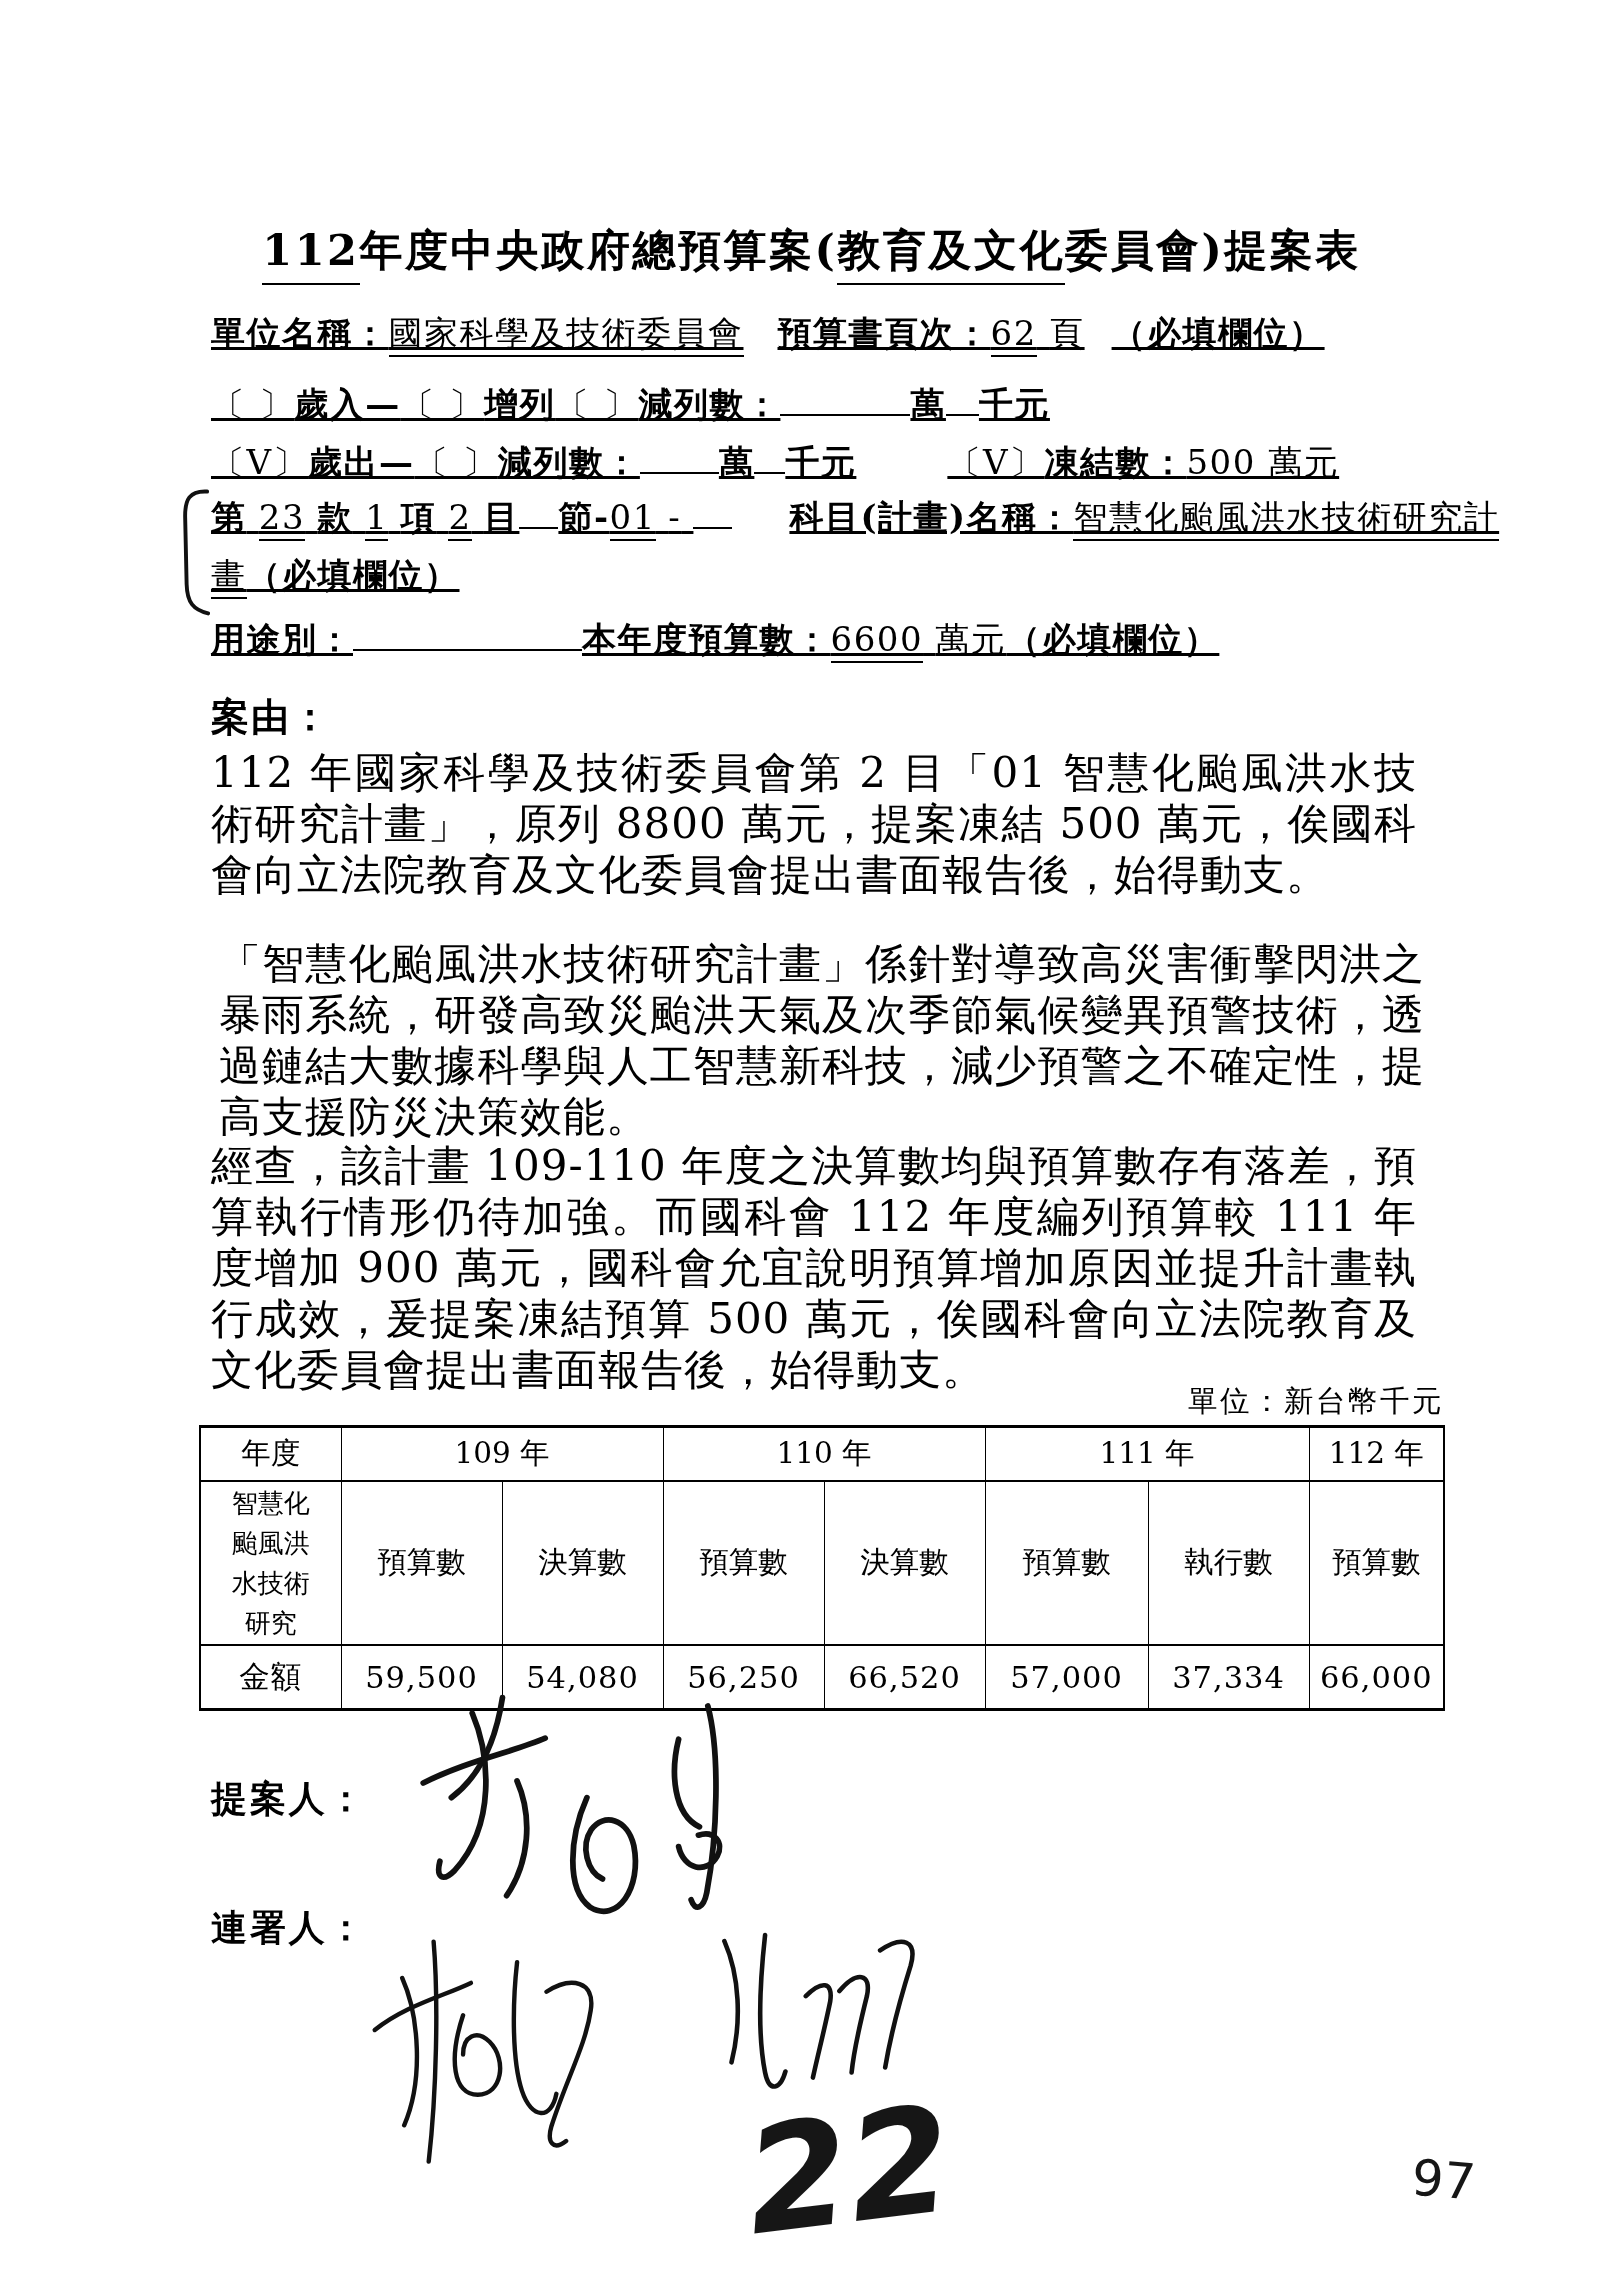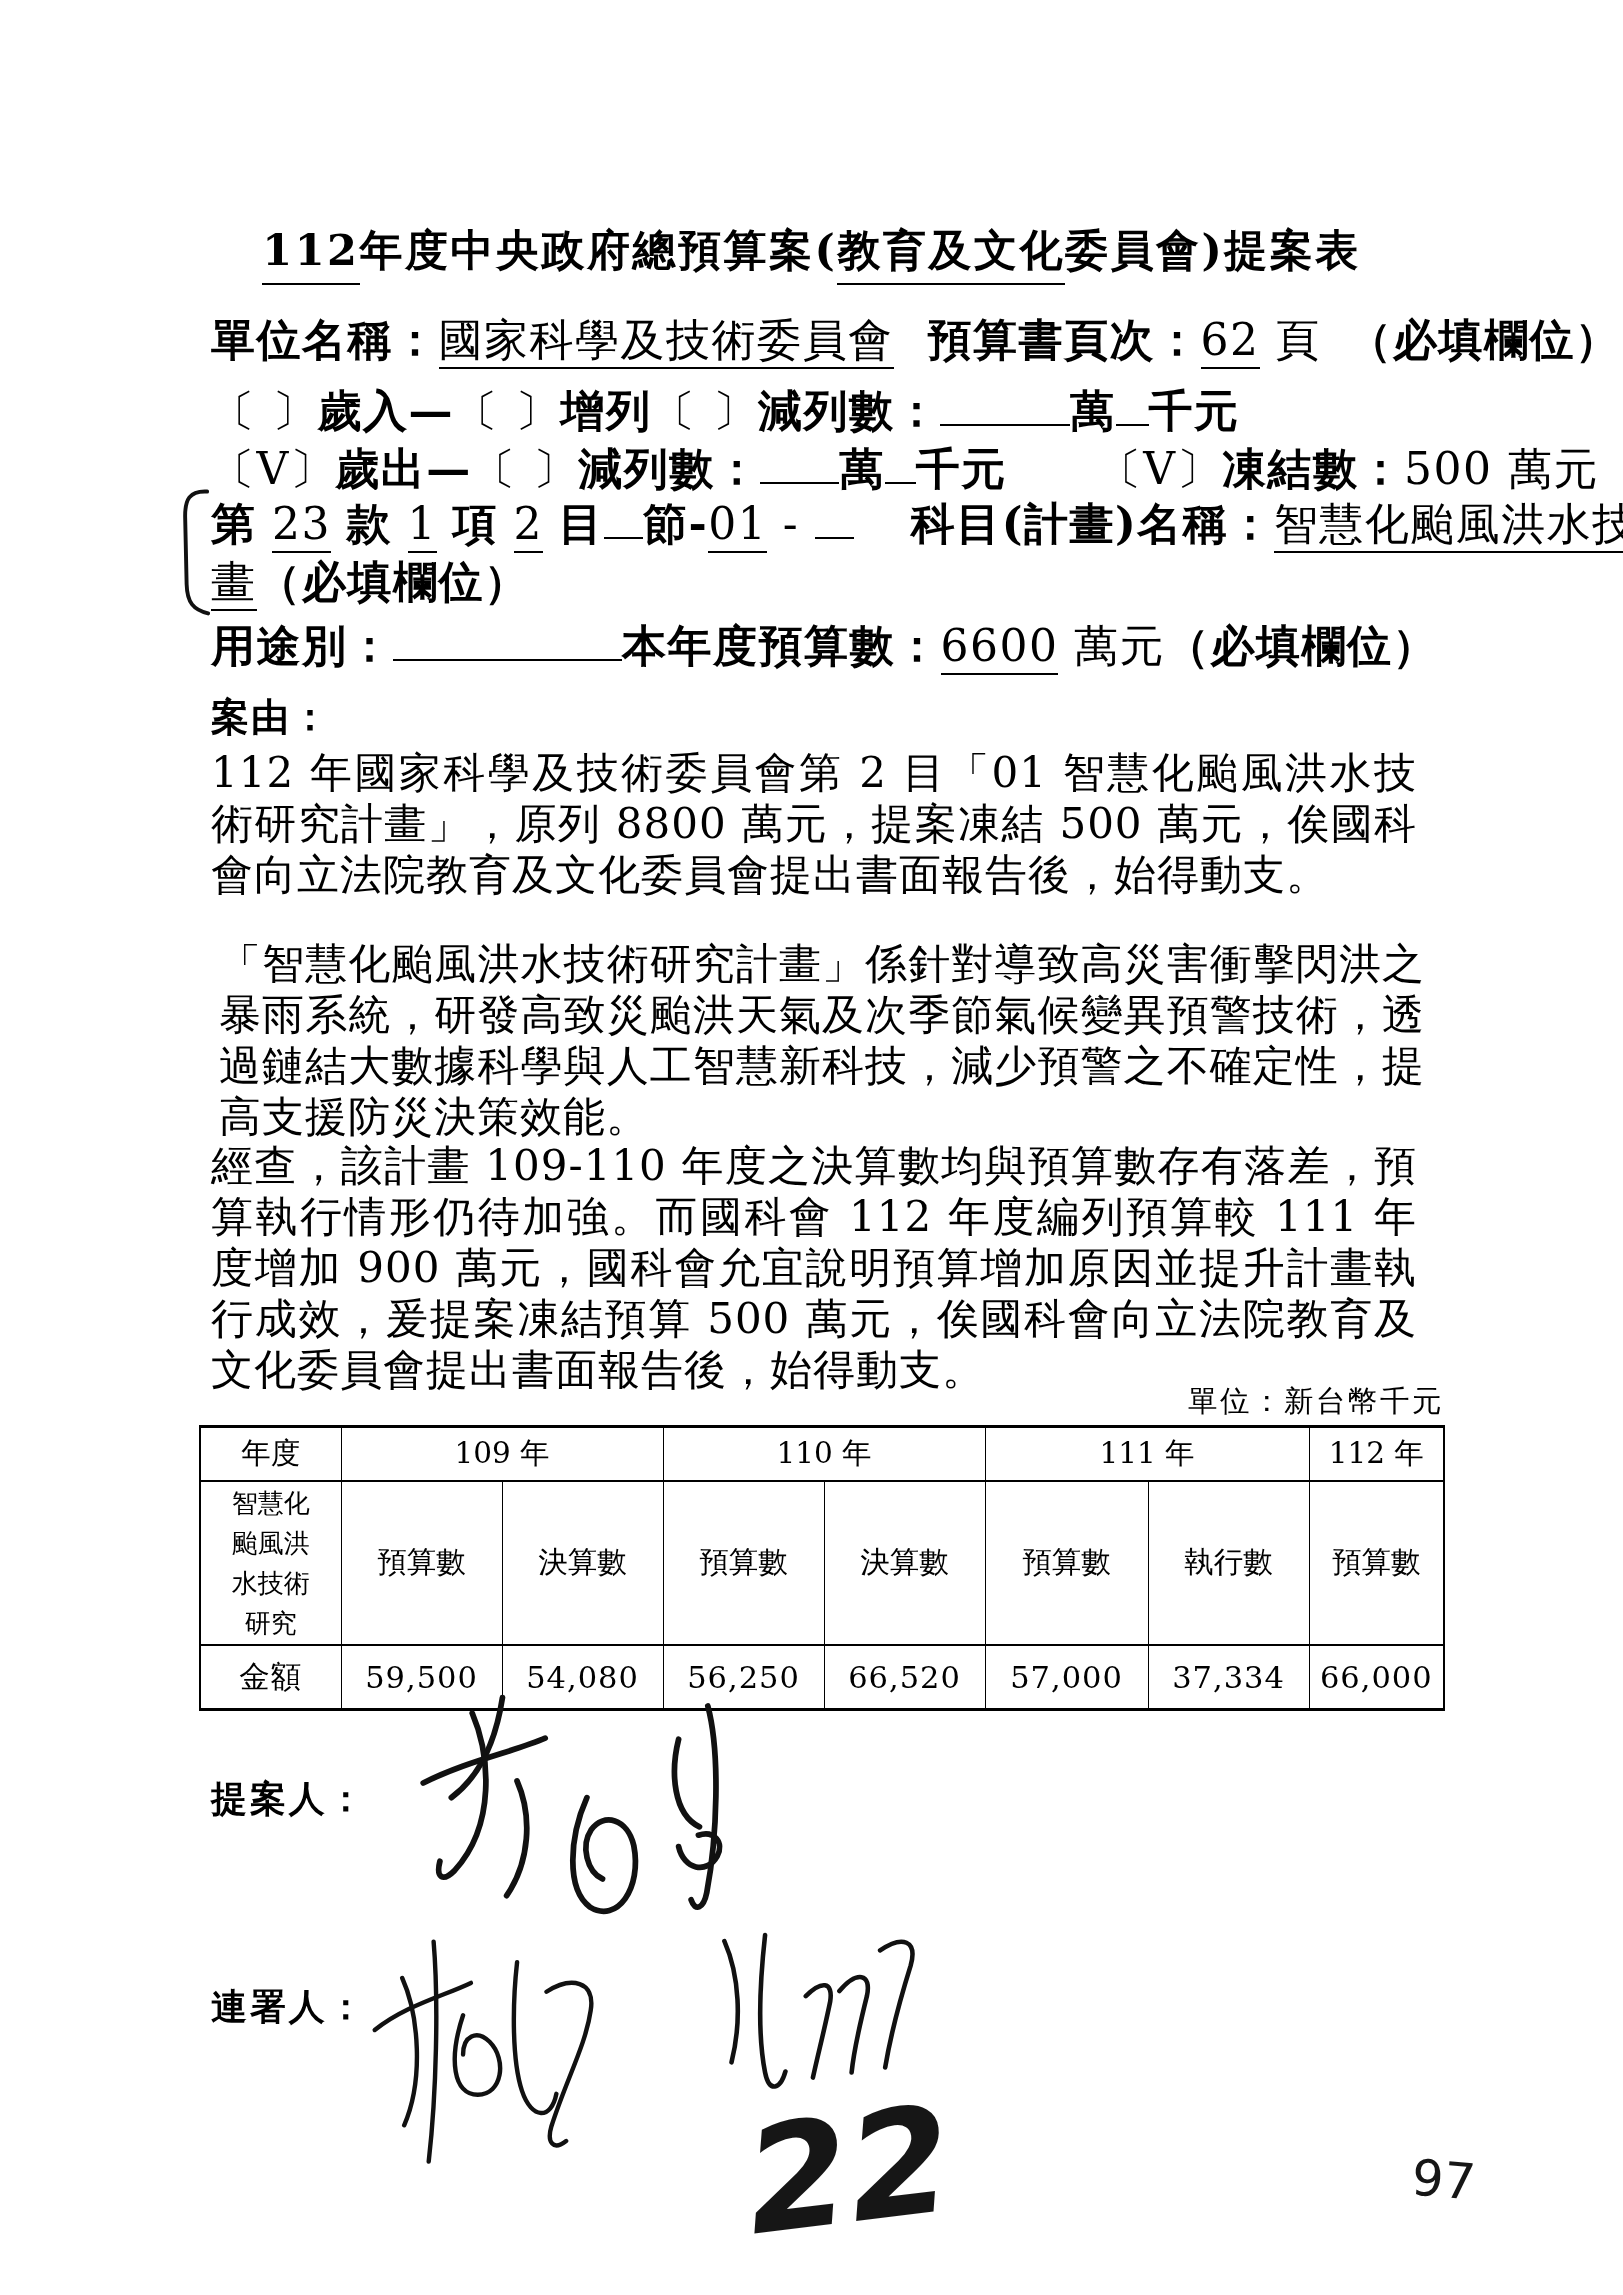--- a/index.html
+++ b/index.html
@@ -10,21 +10,21 @@
     font-family:"DejaVu Serif","Liberation Serif",serif;
     overflow:hidden;
   }
   .abs{position:absolute;}
   .doc-title{
     top:222px;left:0;width:100%;text-align:center;
     font-size:43px;font-weight:700;letter-spacing:2.5px;
   }
   .u{border-bottom:2.9px solid #000;padding-bottom:8px;}
   .u4{border-bottom:2.5px solid #000;padding-bottom:1.5px;}
-  .formline{left:211px;font-size:44px;letter-spacing:1.5px;white-space:nowrap;}
+  .formline{left:211px;font-size:34px;letter-spacing:1.5px;white-space:nowrap;text-decoration:underline;}
   .b{font-weight:700;}
   .blank{display:inline-block;border-bottom:2.5px solid #000;height:0.8em;vertical-align:baseline;}
   .para{
     left:211px;width:1206px;
     font-size:42px;line-height:51px;letter-spacing:1px;
     text-align:justify;
   }
   .case-heading{left:211px;top:692px;font-size:38px;font-weight:700;letter-spacing:2px;}
   .unit-note{top:1382px;left:199px;width:1245px;text-align:right;font-size:29.5px;letter-spacing:2.5px;}
   table.budget{
@@ -136,21 +136,21 @@
     <path d="M210,18 C198,96 168,168 112,210" stroke-width="11"></path>
     <path d="M58,182 C140,140 232,122 292,96" stroke-width="11"></path>
     <path d="M152,48 C186,128 198,262 118,350 C96,372 82,364 90,332" stroke-width="11"></path>
     <path d="M238,178 C268,246 262,334 218,398" stroke-width="11"></path>
     <path d="M372,210 C338,286 332,386 378,420 C430,452 478,384 462,302 C450,250 404,238 380,272 C360,302 372,352 402,366" stroke-width="11"></path>
     <path d="M548,98 C532,162 538,242 588,266" stroke-width="11"></path>
     <path d="M604,34 C628,124 622,286 602,392 C596,422 580,430 572,406" stroke-width="11"></path>
     <path d="M548,304 C558,348 602,358 622,322 C636,296 616,272 586,282" stroke-width="11"></path>
   </svg>
 
-  <div class="abs sig-label" style="top:1983px;">連署人：</div>
+  <div class="abs sig-label" style="top:1904px;">連署人：</div>
   <svg class="abs ink" style="left:359px;top:1926px;" width="324" height="265" viewBox="0 0 660 520">
     <path d="M88,96 C122,172 132,304 92,396" stroke-width="9"></path>
     <path d="M32,202 C94,152 174,132 228,106" stroke-width="9"></path>
     <path d="M152,22 C162,142 158,330 142,470" stroke-width="9"></path>
     <path d="M212,172 C182,262 192,334 242,334 C292,334 302,262 266,226 C240,200 212,214 212,252" stroke-width="9"></path>
     <path d="M322,64 C312,154 312,266 332,326 C352,386 392,384 402,332" stroke-width="9"></path>
     <path d="M382,124 C432,92 482,102 472,162 C462,232 422,304 392,398 C382,432 396,448 422,428" stroke-width="9"></path>
   </svg>
   <svg class="abs ink" style="left:703px;top:1917px;" width="285" height="197" viewBox="0 0 560 380">
     <path d="M42,44 C72,112 76,202 56,282" stroke-width="9"></path>

